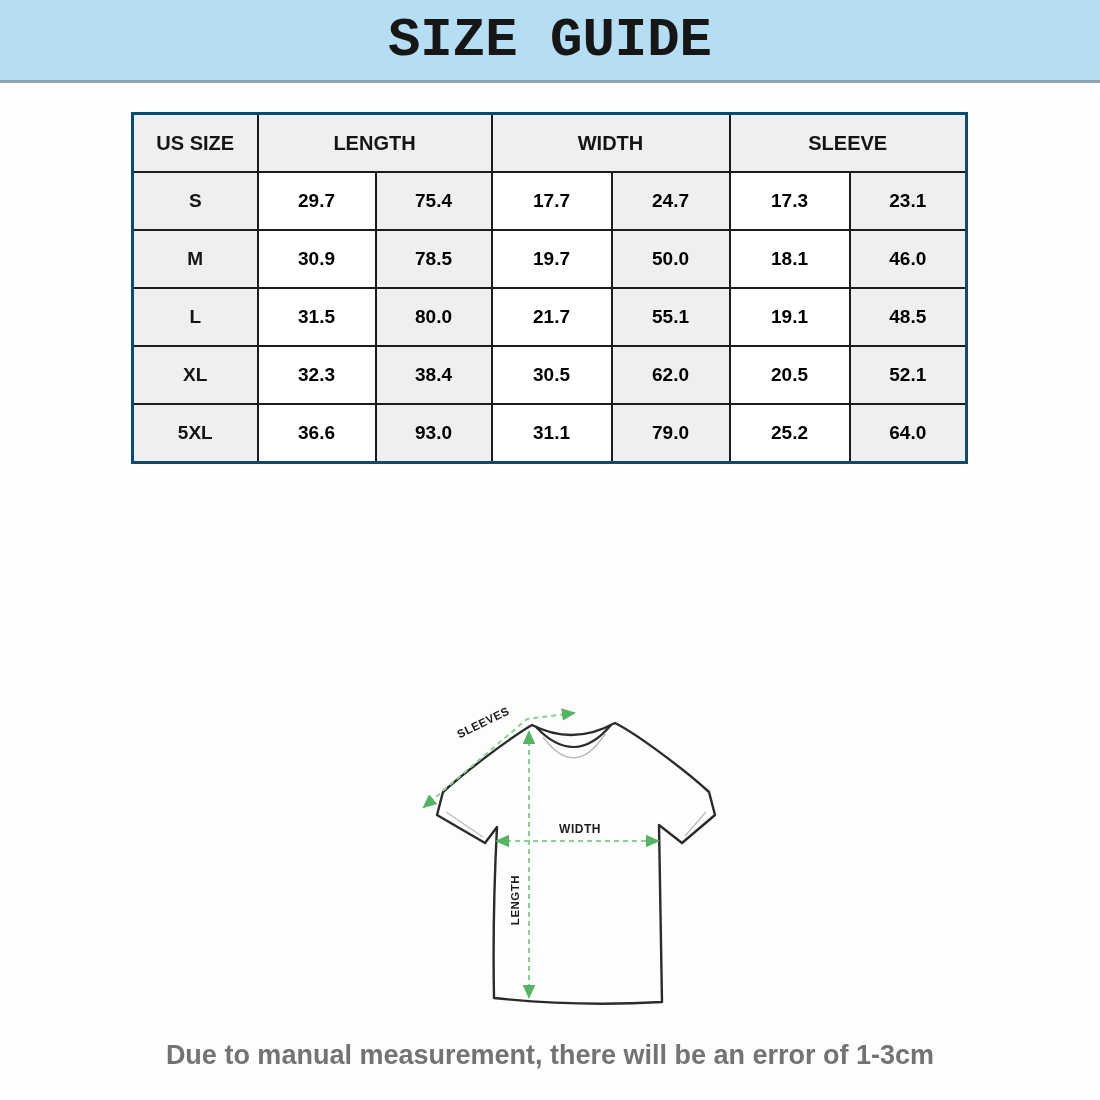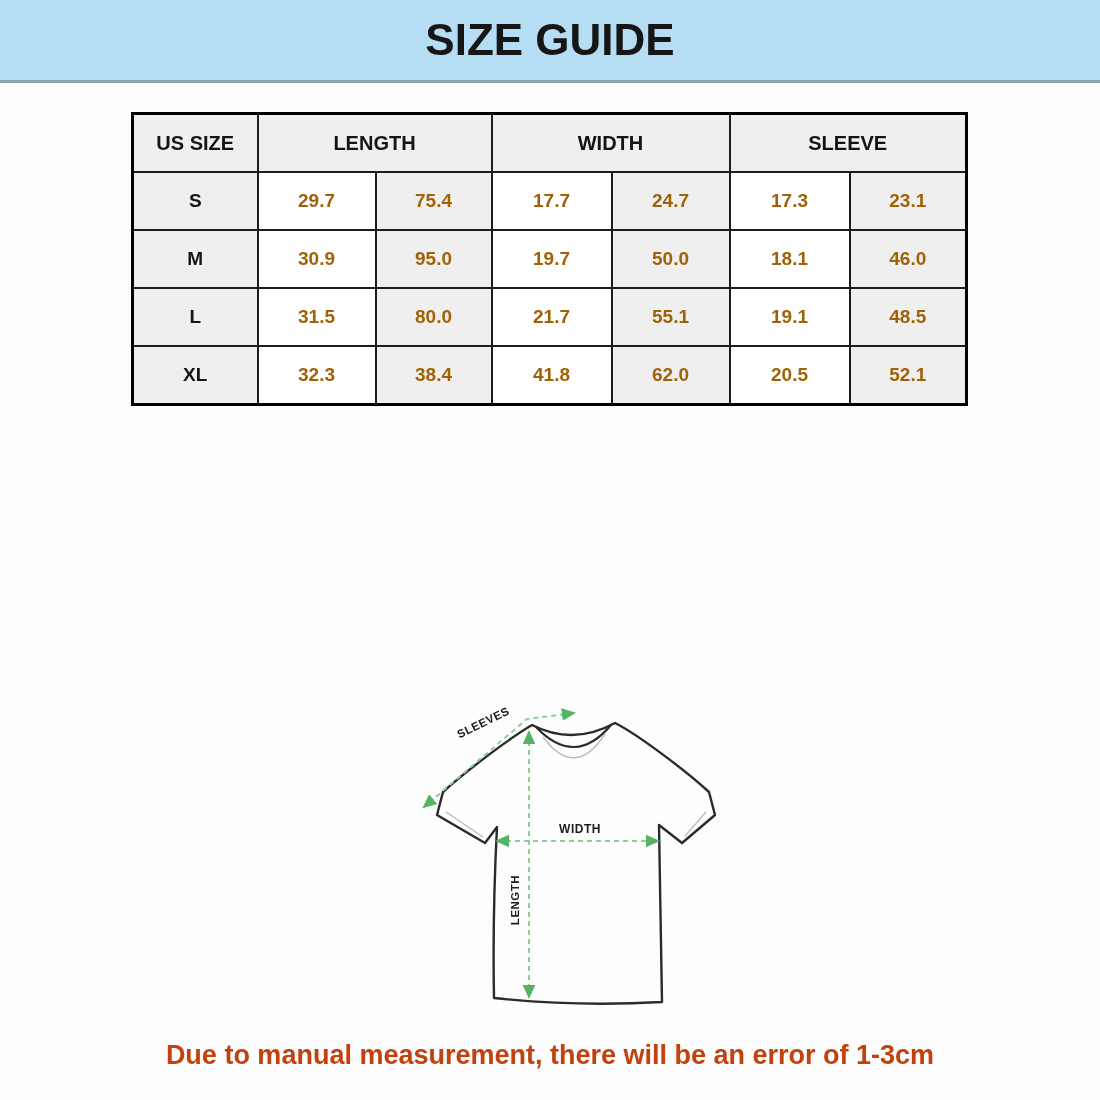--- a/index.html
+++ b/index.html
@@ -5,40 +5,40 @@
   html,body { margin:0; padding:0; }
   body {
     width:1100px; height:1100px; position:relative; overflow:hidden;
     background:#fdfdfd; font-family:"Liberation Sans", sans-serif; color:#141414;
   }
   .banner {
     position:absolute; left:0; top:0; width:1100px; height:80px;
     background:#b5ddf3; border-bottom:3px solid #8fa6b1;
     display:flex; align-items:center; justify-content:center;
   }
-  .banner h1 { margin:0; font-size:44px; font-weight:bold; color:#161616; letter-spacing:0px; }
+  .banner h1 { margin:0; font-size:54px; font-weight:bold; color:#161616; letter-spacing:0px;font-family:Liberation Mono, monospace; }
 
   table.size-table {
     position:absolute; left:131px; top:112px;
     border-collapse:collapse; table-layout:fixed;
-    border:3px solid #000000;
+    border:3px solid #0c4a6e;
   }
   .size-table td { border:2px solid #1c1c1c; text-align:center; vertical-align:middle;
     height:56px; padding:0; }
   .g { background:#efefef; }
   .w { background:#ffffff; }
   .hdr { font-size:20px; font-weight:bold; }
   .lbl { font-size:19px; font-weight:bold; }
-  .val { font-size:19px; font-weight:bold; color:#a16207; }
+  .val { font-size:19px; font-weight:bold; color:#000000; }
 
   .tshirt-wrap { position:absolute; left:405px; top:700px; width:335px; height:322px; }
 
   .note {
     position:absolute; left:0; top:1040px; width:1100px; text-align:center;
-    font-size:27px; font-weight:bold; color:#c2410c;
+    font-size:27px; font-weight:bold; color:#737373;
   }
 </style>
 </head>
 <body>
 
 <div class="banner">
   <h1>SIZE GUIDE</h1>
 </div>
 
 <table class="size-table">
@@ -63,43 +63,52 @@
       <td class="w val">29.7</td>
       <td class="g val">75.4</td>
       <td class="w val">17.7</td>
       <td class="g val">24.7</td>
       <td class="w val">17.3</td>
       <td class="g val">23.1</td>
     </tr>
     <tr>
       <td class="g lbl">M</td>
       <td class="w val">30.9</td>
-      <td class="g val">95.0</td>
+      <td class="g val">78.5</td>
       <td class="w val">19.7</td>
       <td class="g val">50.0</td>
       <td class="w val">18.1</td>
       <td class="g val">46.0</td>
     </tr>
     <tr>
       <td class="g lbl">L</td>
       <td class="w val">31.5</td>
       <td class="g val">80.0</td>
       <td class="w val">21.7</td>
       <td class="g val">55.1</td>
       <td class="w val">19.1</td>
       <td class="g val">48.5</td>
     </tr>
     <tr>
       <td class="g lbl">XL</td>
       <td class="w val">32.3</td>
       <td class="g val">38.4</td>
-      <td class="w val">41.8</td>
+      <td class="w val">30.5</td>
       <td class="g val">62.0</td>
       <td class="w val">20.5</td>
       <td class="g val">52.1</td>
+    </tr>
+    <tr>
+      <td class="g lbl">5XL</td>
+      <td class="w val">36.6</td>
+      <td class="g val">93.0</td>
+      <td class="w val">31.1</td>
+      <td class="g val">79.0</td>
+      <td class="w val">25.2</td>
+      <td class="g val">64.0</td>
     </tr>
   </tbody>
 </table>
 
 <div class="tshirt-wrap">
   <svg width="335" height="322" viewBox="0 0 335 322" xmlns="http://www.w3.org/2000/svg">
     <defs>
       <marker id="arr" viewBox="0 0 8 8" refX="6.5" refY="4" markerWidth="7.5" markerHeight="7.5" orient="auto-start-reverse">
         <path d="M0,0.6 L7.6,4 L0,7.4 Z" fill="#54b463"></path>
       </marker>

